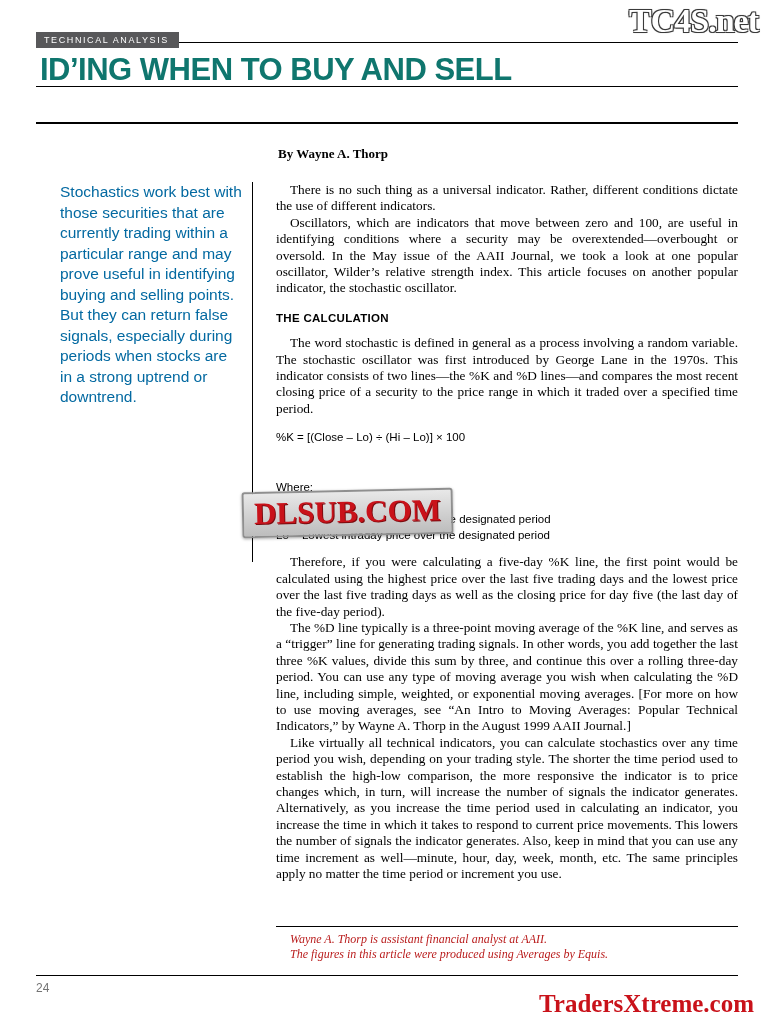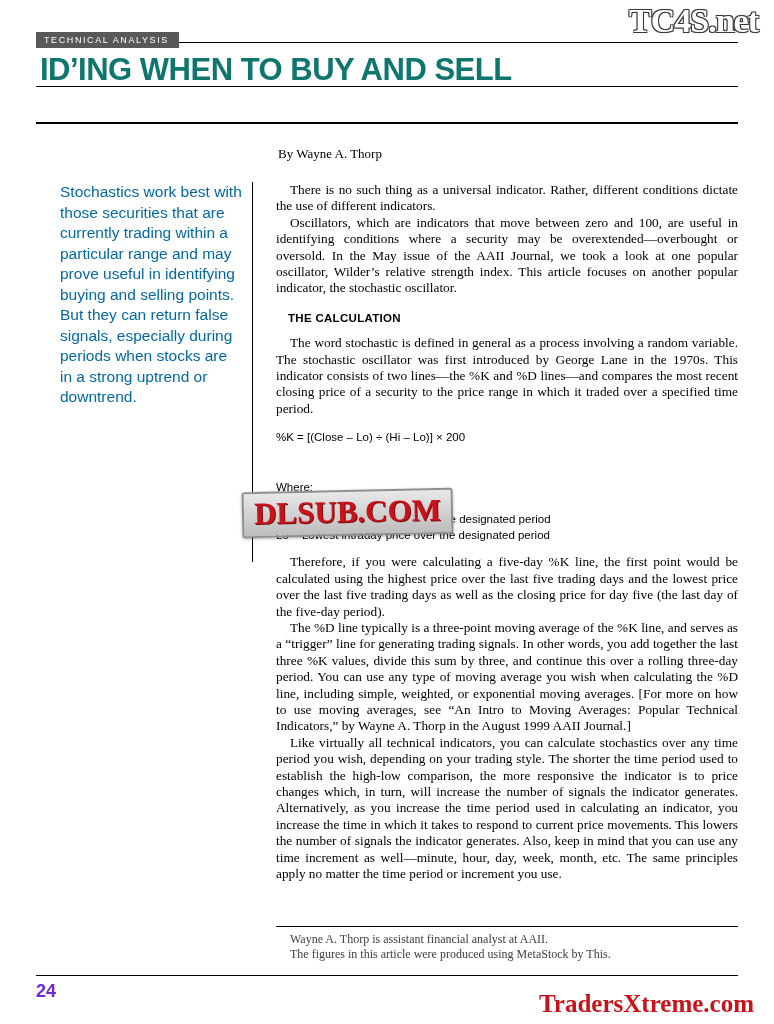--- a/index.html
+++ b/index.html
@@ -134,21 +134,21 @@
     background: #000000;
   }
 
   
   .byline {
     position: absolute;
     left: 278px;
     top: 146px;
     font-family: "Liberation Serif", serif;
     font-size: 13px;
-    font-weight: normal;
+    font-weight: bold;
     color: #000000;
   }
 
   
   .pullquote {
     position: absolute;
     left: 60px;
     top: 182px;
     width: 182px;
     font-family: "Liberation Sans", sans-serif;
@@ -179,21 +179,21 @@
   }
   .body-col p {
     margin: 0;
     text-indent: 14px;
   }
   .section-head {
     font-family: "Liberation Sans", sans-serif;
     font-weight: bold;
     font-size: 11.5px;
     letter-spacing: 0.3px;
-    margin: 13px 0 9px 12px;
+    margin: 13px 0 9px 0;
     text-indent: 0;
   }
   .formula {
     font-family: "Liberation Sans", sans-serif;
     font-size: 11.5px;
     line-height: 16px;
     margin: 12px 0 0 0;
     text-indent: 0;
     text-align: left;
   }
@@ -220,42 +220,43 @@
     width: 462px;
     height: 1px;
     background: #000000;
   }
   .footnote {
     position: absolute;
     left: 290px;
     top: 932px;
     width: 450px;
     font-family: "Liberation Serif", serif;
+    font-style: italic;
     font-size: 12px;
     line-height: 15px;
-    color: #404040;
+    color: #b91c1c;
   }
 
   
   .footer-rule {
     position: absolute;
     left: 36px;
     top: 975px;
     width: 702px;
     height: 1px;
     background: #000000;
   }
   .page-num {
     position: absolute;
     left: 36px;
     top: 981px;
     font-family: "Liberation Sans", sans-serif;
-    font-weight: bold;
-    font-size: 18px;
-    color: #6d28d9;
+    font-weight: normal;
+    font-size: 12px;
+    color: #737373;
   }
   .footer-text {
     position: absolute;
     left: 78px;
     top: 1028px;
     font-family: "Liberation Sans", sans-serif;
     font-size: 11.5px;
     color: #000000;
   }
   .footer-text b { font-weight: bold; }
@@ -274,36 +275,36 @@
   <div class="byline">By Wayne A. Thorp</div>
 
   <div class="pullquote">Stochastics work best with those securities that are currently trading within a particular range and may prove useful in identifying buying and selling points. But they can return false signals, especially during periods when stocks are in a strong uptrend or downtrend.</div>
   <div class="col-divider"></div>
 
   <div class="body-col">
     <p>There is no such thing as a universal indicator. Rather, different conditions dictate the use of different indicators.</p>
     <p>Oscillators, which are indicators that move between zero and 100, are useful in identifying conditions where a security may be overextended—overbought or oversold. In the May issue of the AAII Journal, we took a look at one popular oscillator, Wilder’s relative strength index. This article focuses on another popular indicator, the stochastic oscillator.</p>
     <div class="section-head">THE CALCULATION</div>
     <p>The word stochastic is defined in general as a process involving a random variable. The stochastic oscillator was first introduced by George Lane in the 1970s. This indicator consists of two lines—the %K and %D lines—and compares the most recent closing price of a security to the price range in which it traded over a specified time period.</p>
-    <div class="formula">%K = [(Close – Lo) ÷ (Hi – Lo)] × 200</div>
+    <div class="formula">%K = [(Close – Lo) ÷ (Hi – Lo)] × 100</div>
     <div class="spacer-watermark"></div>
     <div class="formula-defs">Where:</div>
     <div class="formula-defs">Close = Most recent closing price</div>
     <div class="formula-defs">Hi = Highest intraday price over the designated period</div>
     <div class="formula-defs">Lo = Lowest intraday price over the designated period</div>
     <div class="gap"></div>
     <p>Therefore, if you were calculating a five-day %K line, the first point would be calculated using the highest price over the last five trading days and the lowest price over the last five trading days as well as the closing price for day five (the last day of the five-day period).</p>
     <p>The %D line typically is a three-point moving average of the %K line, and serves as a “trigger” line for generating trading signals. In other words, you add together the last three %K values, divide this sum by three, and continue this over a rolling three-day period. You can use any type of moving average you wish when calculating the %D line, including simple, weighted, or exponential moving averages. [For more on how to use moving averages, see “An Intro to Moving Averages: Popular Technical Indicators,” by Wayne A. Thorp in the August 1999 AAII Journal.]</p>
     <p>Like virtually all technical indicators, you can calculate stochastics over any time period you wish, depending on your trading style. The shorter the time period used to establish the high-low comparison, the more responsive the indicator is to price changes which, in turn, will increase the number of signals the indicator generates. Alternatively, as you increase the time period used in calculating an indicator, you increase the time in which it takes to respond to current price movements. This lowers the number of signals the indicator generates. Also, keep in mind that you can use any time increment as well—minute, hour, day, week, month, etc. The same principles apply no matter the time period or increment you use.</p>
   </div>
 
   <div class="footnote-rule"></div>
   <div class="footnote">
     <div>Wayne A. Thorp is assistant financial analyst at AAII.</div>
-    <div>The figures in this article were produced using MetaStock by This.</div>
+    <div>The figures in this article were produced using Averages by Equis.</div>
   </div>
 
   <div class="footer-rule"></div>
   <div class="page-num">24</div>
   <div class="footer-text"><b>AAII Journal</b><span>/October 2000</span></div>
 
   <div class="wm-top">TC4S.net</div>
   <div class="wm-mid">DLSUB.COM</div>
   <div class="wm-bottom">TradersXtreme.com</div>
 

